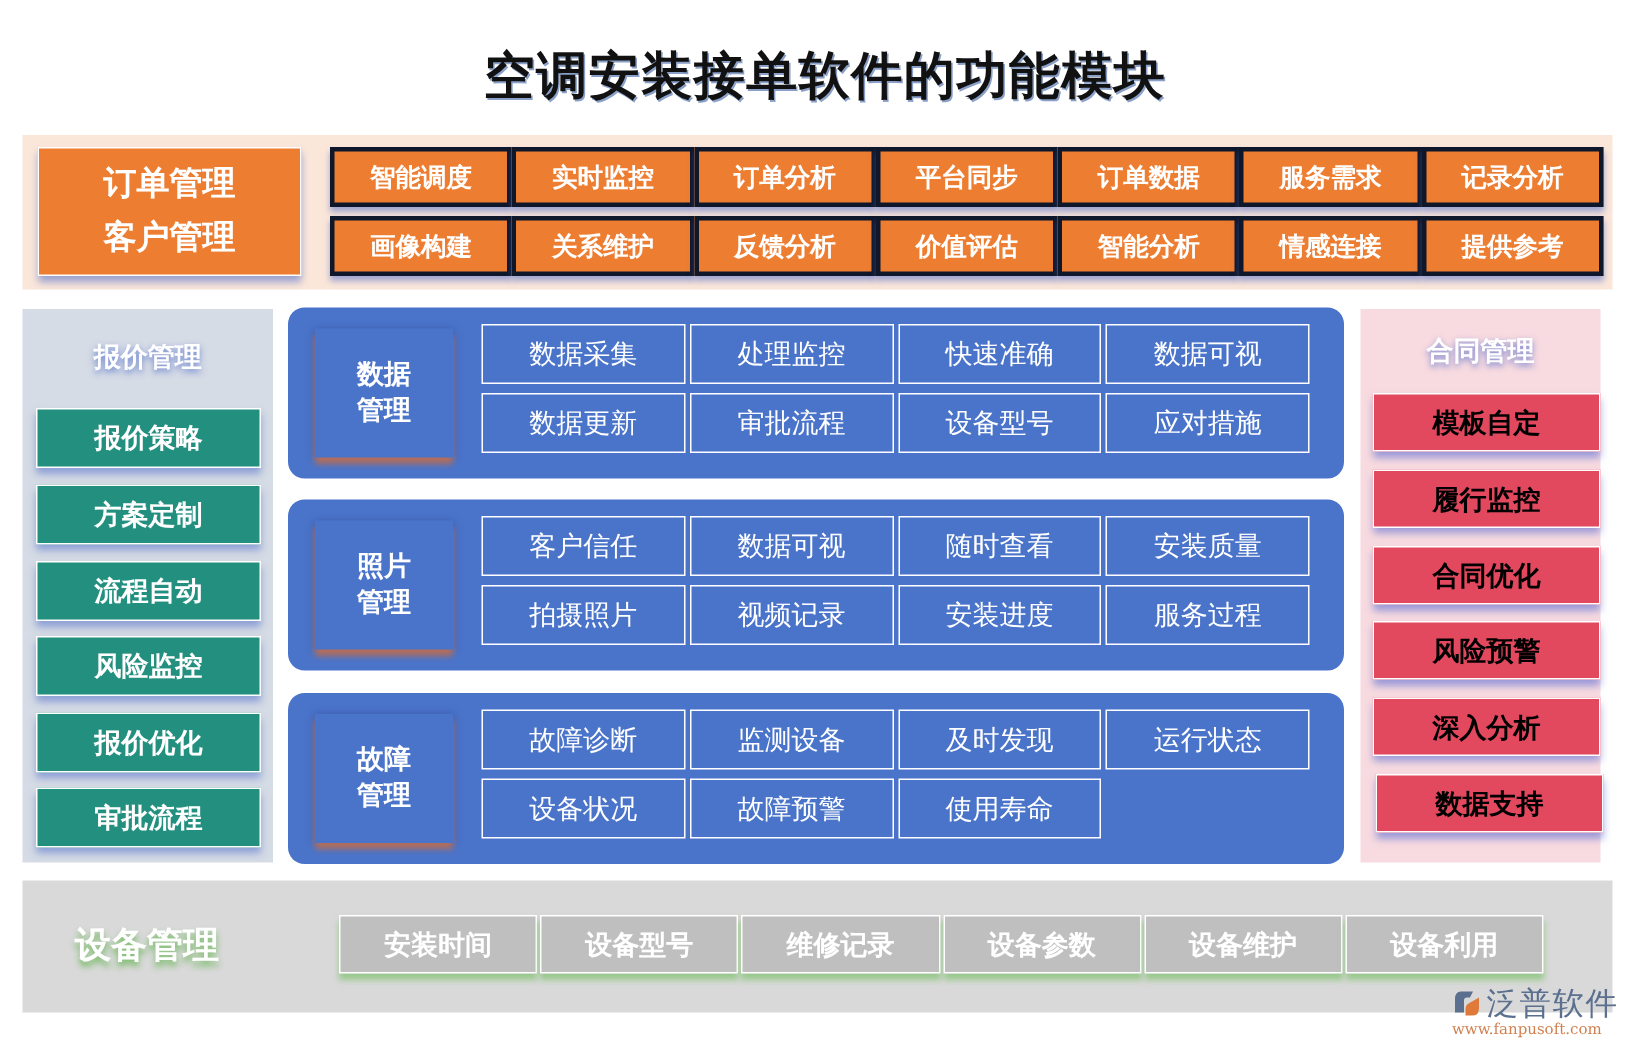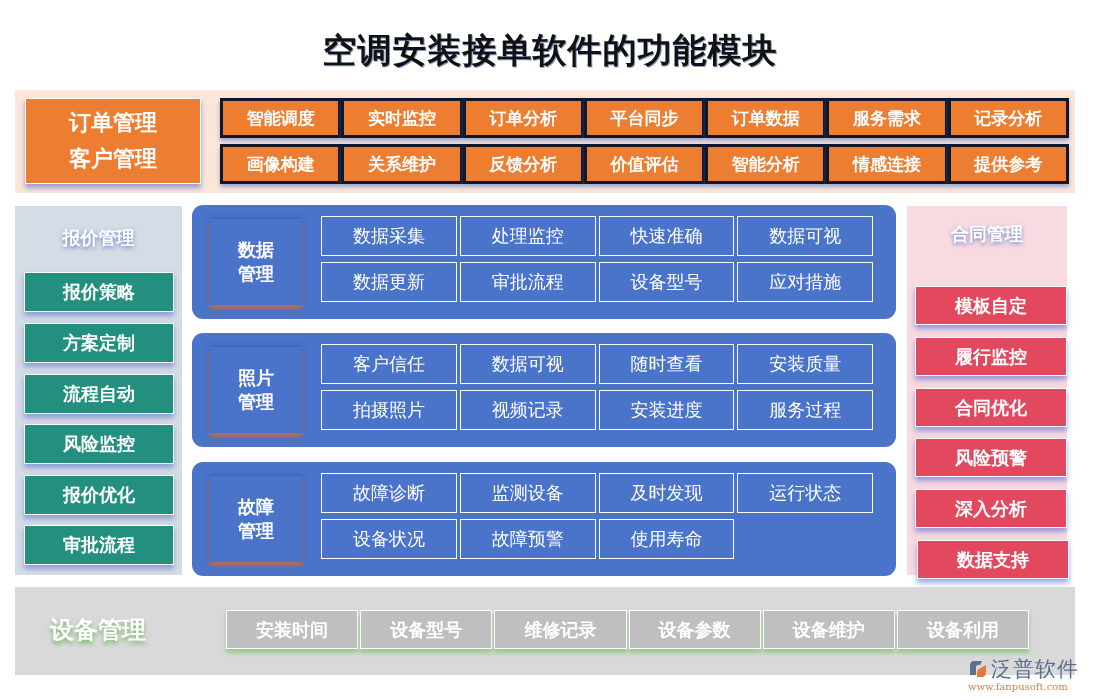--- a/index.html
+++ b/index.html
@@ -33,22 +33,22 @@
                color: #fff; font-weight: bold; font-size: 18px; display: flex; flex-direction: column;
                align-items: center; justify-content: center; line-height: 24px; }
   .mid-grid { position: absolute; left: 129px; top: 11px; width: 552px; display: grid; grid-template-columns: repeat(4, 1fr);
               column-gap: 3px; row-gap: 6px; }
   .mid-cell { height: 40px; border: 1.5px solid #fff; color: #fff; font-weight: normal; font-size: 18px;
               display: flex; align-items: center; justify-content: center; }
 
   
   .right-panel { left: 907px; top: 206px; width: 160px; height: 369px; background: #f8dbe0; }
   .right-btn { position: absolute; left: 8px; width: 152px; height: 39px; background: #e2495f; border: 1px solid #fff;
-               color: #ffffff; font-weight: bold; font-size: 18px; display: flex; align-items: center; justify-content: center;
-               box-shadow: 0 4px 5px rgba(80,100,210,0.55); margin-top: 24px; }
+               color: #000000; font-weight: bold; font-size: 18px; display: flex; align-items: center; justify-content: center;
+               box-shadow: 0 4px 5px rgba(80,100,210,0.55); }
 
   
   .bottom-band { left: 15px; top: 587px; width: 1060px; height: 88px; background: #d9d9d9; }
   .bottom-label { left: 50px; top: 614px; font-size: 24px; font-weight: bold; color: #fff;
                   text-shadow: 0 3px 4px rgba(100,180,80,0.85); }
   .bottom-grid { left: 226px; top: 610px; width: 803px; display: grid; grid-template-columns: repeat(6, 1fr); column-gap: 2px; border-radius: 13px; }
   .bottom-cell { height: 39px; background: #bfbfbf; border: 1px solid #fff; color: #fff; font-weight: bold; font-size: 18px;
                  display: flex; align-items: center; justify-content: center; box-shadow: 0 4px 4px rgba(110,190,90,0.6); }
 
   

